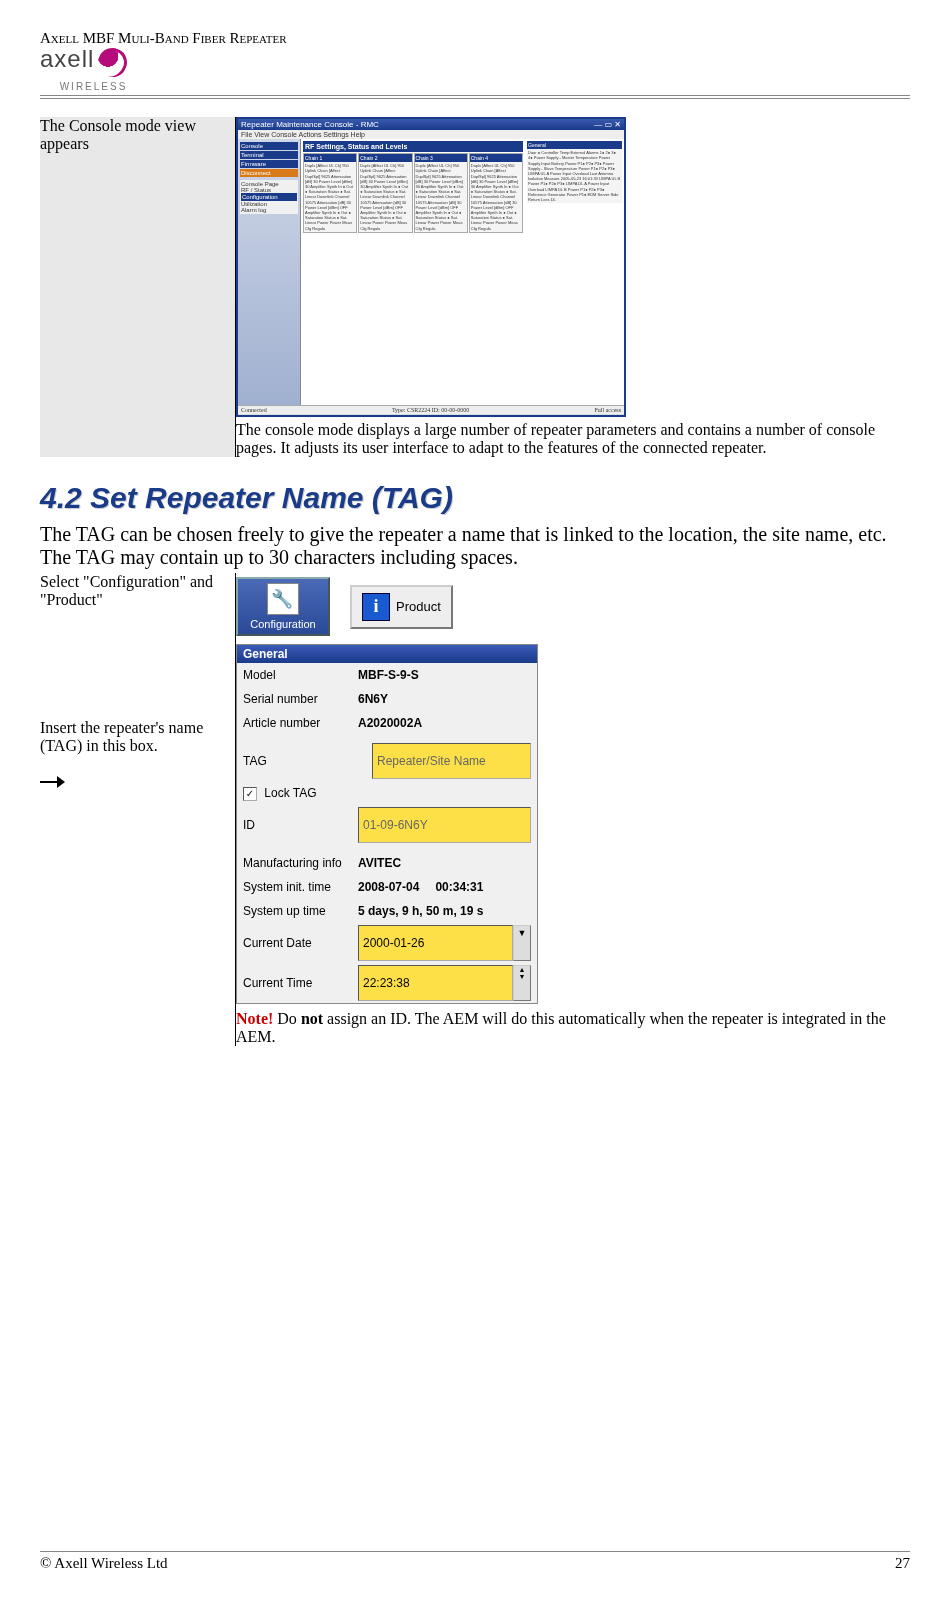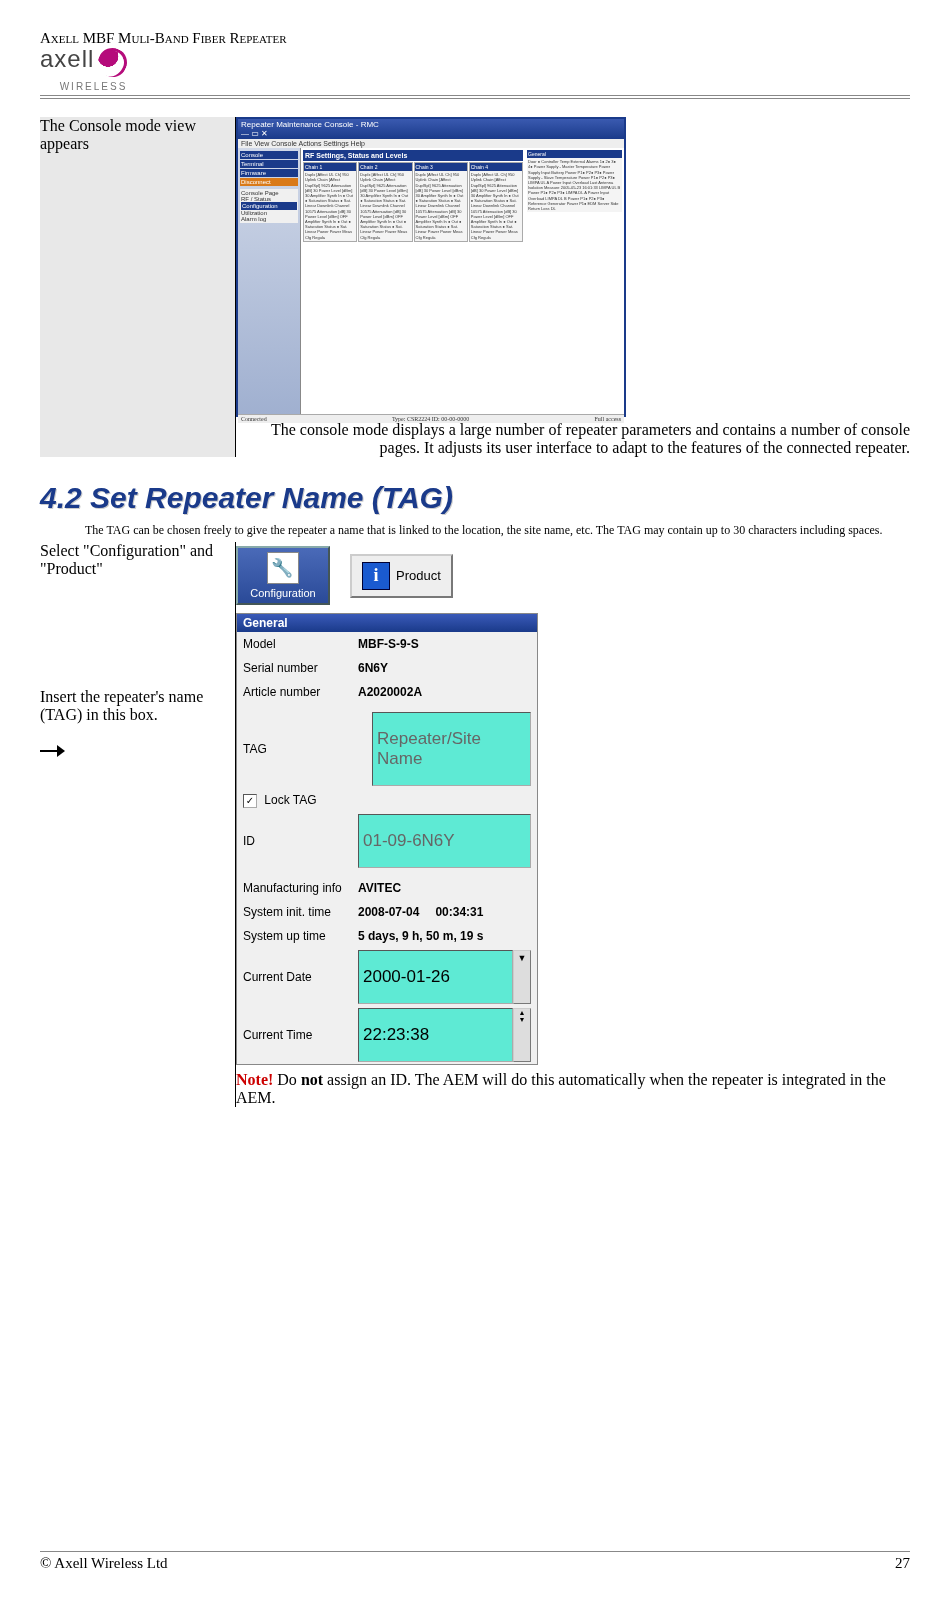--- a/index.html
+++ b/index.html
@@ -91,21 +91,20 @@
     box-sizing: border-box;
   }
   .rmc-titlebar {
     background: linear-gradient(#3a5ab0, #1a3a8a);
     color: #fff;
     font-size: 8px;
     font-family: Arial, sans-serif;
     padding: 1px 3px;
     display: flex;
     justify-content: space-between;
-    flex-direction: column;
   }
   .rmc-menubar {
     background: #eee;
     font-size: 7px;
     font-family: Arial, sans-serif;
     padding: 1px 3px;
     color: #333;
   }
   .rmc-body {
     display: flex;
@@ -197,23 +196,22 @@
   .section-heading {
     font-family: Arial, Helvetica, sans-serif;
     font-weight: bold;
     font-style: italic;
     font-size: 30px;
     color: #1a3a8a;
     margin: 24px 0 8px 0;
     text-shadow: 1px 1px 0 #ccc;
   }
   .body-text {
-    font-size: 12px;
+    font-size: 20px;
     margin-bottom: 4px;
-    margin-left: 45px;
   }
   .config-icons {
     display: flex;
     align-items: center;
     gap: 20px;
     margin-bottom: 8px;
     margin-top: 4px;
   }
   .config-icon {
     background: linear-gradient(#4a6ab8, #2a4a98);
@@ -276,23 +274,23 @@
   .gp-row {
     display: flex;
     align-items: center;
     padding: 2px 6px;
     min-height: 20px;
   }
   .gp-label { width: 115px; }
   .gp-value { font-weight: bold; }
   .gp-input {
     border: 1px inset #aaa;
-    background: #5eead4;
-    padding: 16px 4px;
-    font-size: 17px;
+    background: #fde047;
+    padding: 10px 4px;
+    font-size: 12px;
     flex: 1;
     color: #666;
   }
   .gp-input.dark { color: #000; }
   .gp-select {
     display: flex;
     flex: 1;
     border-radius: 6px;
   }
   .gp-select .gp-input { flex: 1; }
@@ -545,21 +543,21 @@
 Return Loss DL</div>
             </div>
           </div>
         </div>
         <div class="rmc-status">
           <span>Connected</span>
           <span>Type: CSR2224        ID: 00-00-0000</span>
           <span>Full access</span>
         </div>
       </div>
-      <div style="margin-top:4px;text-align:right;">The console mode displays a large number of repeater parameters and contains a number of console pages. It adjusts its user interface to adapt to the features of the connected repeater.</div>
+      <div style="margin-top:4px;">The console mode displays a large number of repeater parameters and contains a number of console pages. It adjusts its user interface to adapt to the features of the connected repeater.</div>
     </td>
   </tr>
   </tbody>
 </table>
 
 <div class="section-heading">4.2  Set Repeater Name (TAG)</div>
 <div class="body-text">The TAG can be chosen freely to give the repeater a name that is linked to the location, the site name, etc. The TAG may contain up to 30 characters including spaces.</div>
 
 <table class="content-table">
   <tbody>

